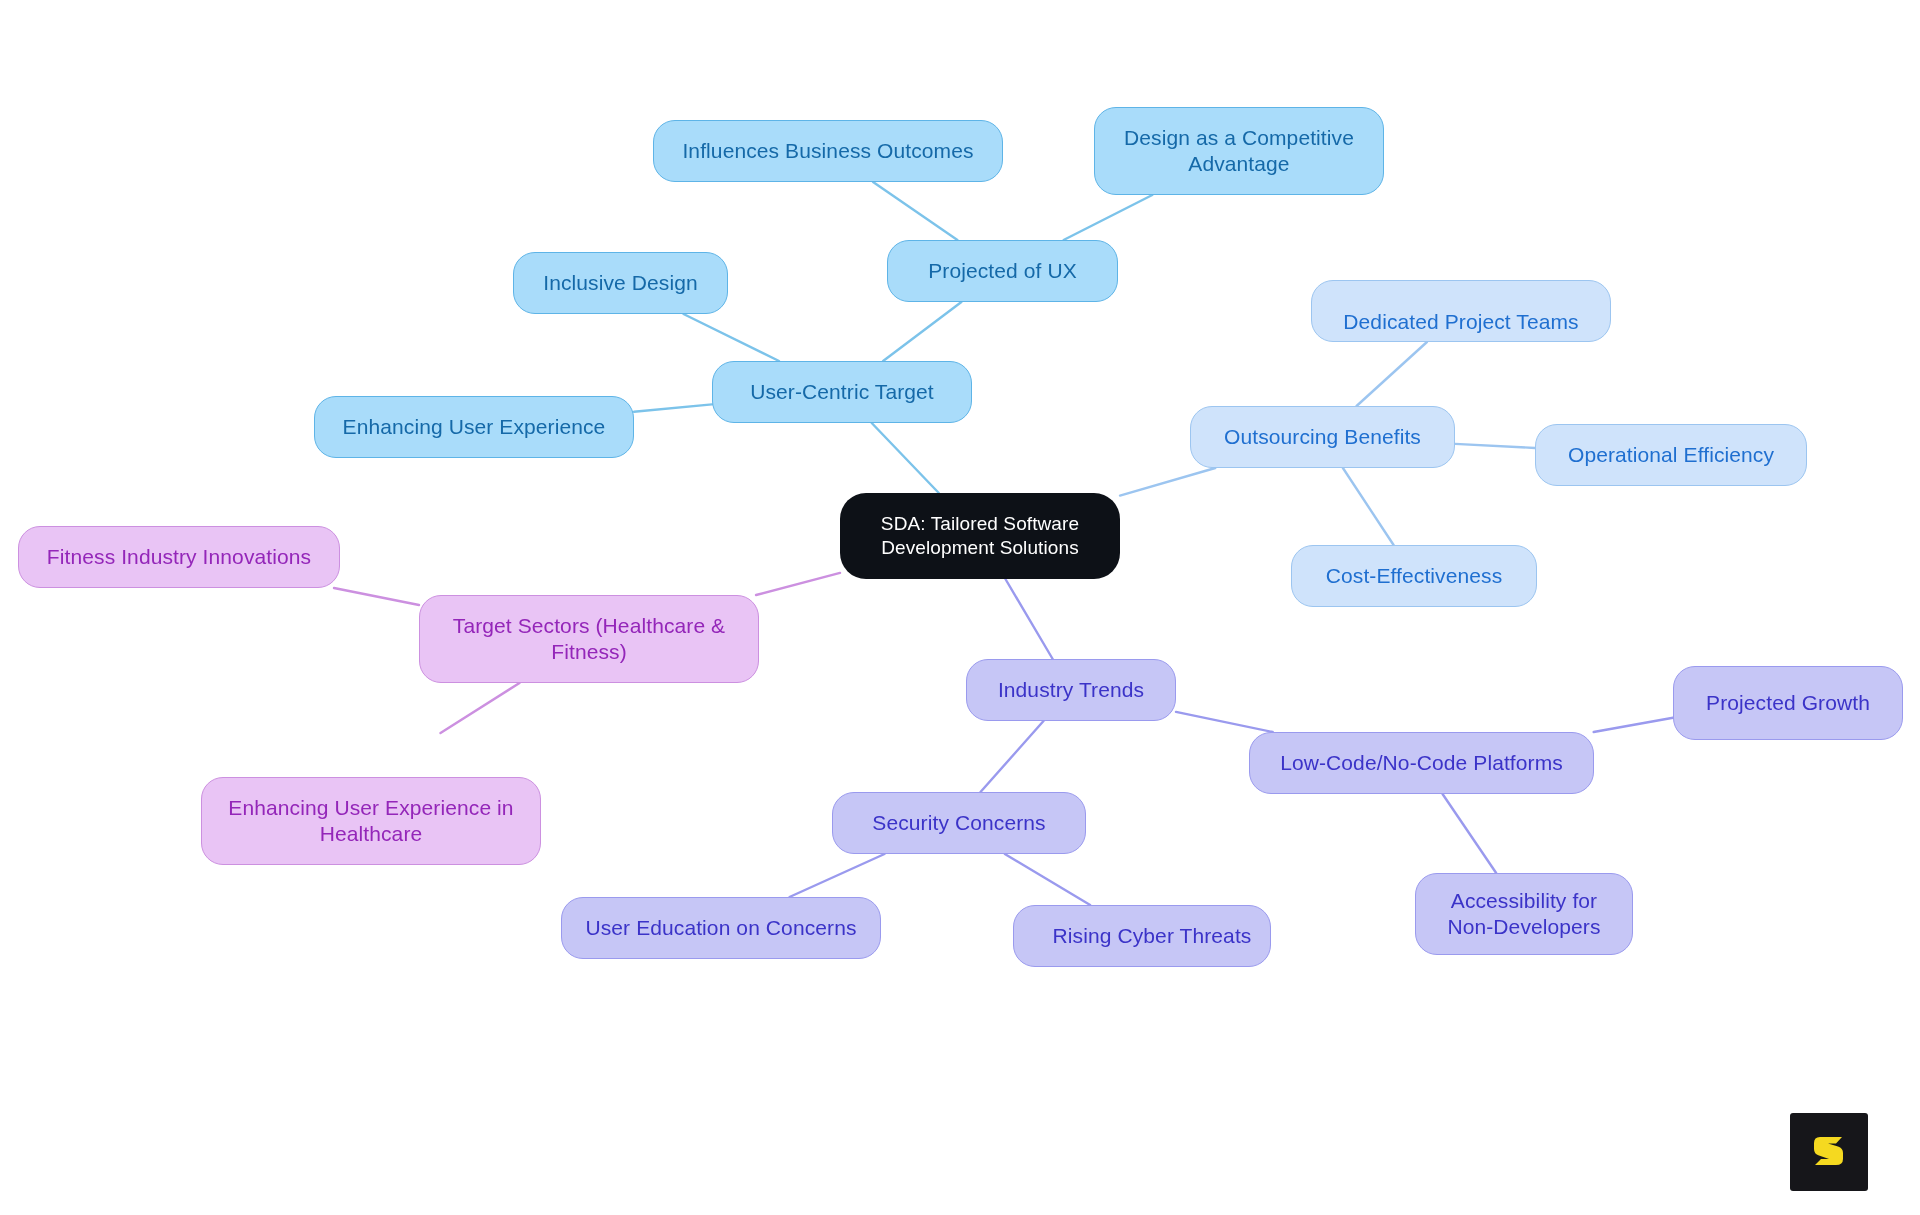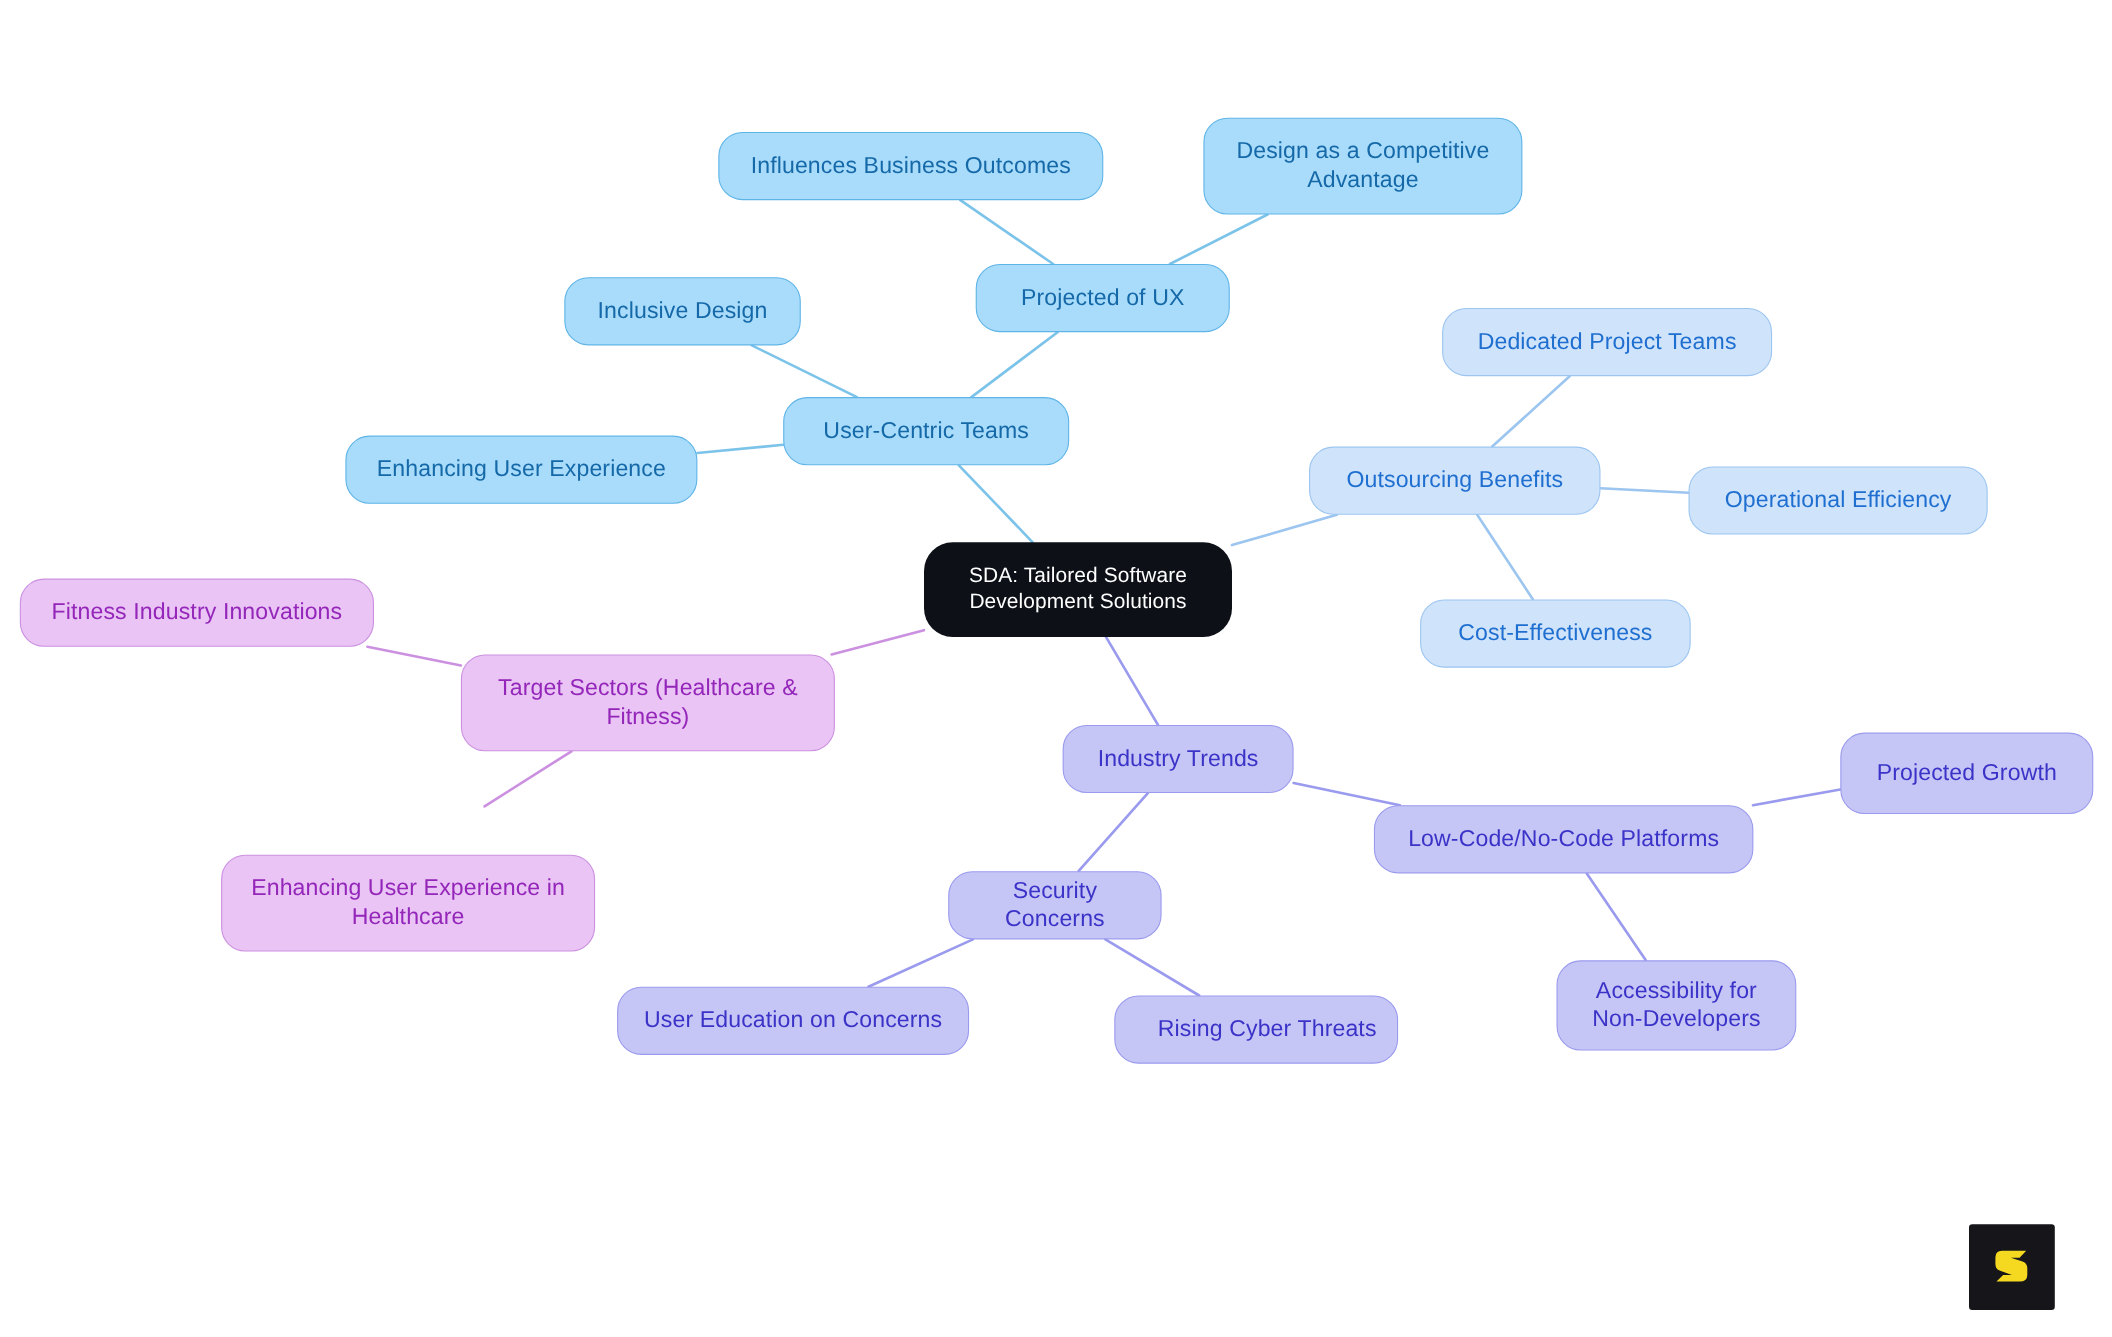--- a/index.html
+++ b/index.html
@@ -99,47 +99,47 @@
         <span class="label">Design as a Competitive
 Advantage</span>
       </div>
       <div class="node" style="left: 887px; top: 240px; width: 231px; height: 62px; font-size: 21px; background: rgb(169, 220, 250); border-color: rgb(94, 180, 231); color: rgb(21, 105, 168);">
         <span class="label">Projected of UX</span>
       </div>
       <div class="node" style="left: 513px; top: 252px; width: 215px; height: 62px; font-size: 21px; background: rgb(169, 220, 250); border-color: rgb(94, 180, 231); color: rgb(21, 105, 168);">
         <span class="label">Inclusive Design</span>
       </div>
       <div class="node" style="left: 712px; top: 361px; width: 260px; height: 62px; font-size: 21px; background: rgb(169, 220, 250); border-color: rgb(94, 180, 231); color: rgb(21, 105, 168);">
-        <span class="label">User-Centric Teams</span>
+        <span class="label">User-Centric Target</span>
       </div>
       <div class="node" style="left: 314px; top: 396px; width: 320px; height: 62px; font-size: 21px; background: rgb(169, 220, 250); border-color: rgb(94, 180, 231); color: rgb(21, 105, 168);">
         <span class="label">Enhancing User Experience</span>
       </div>
-      <div class="node" style="left: 1311px; top: 280px; width: 300px; height: 62px; font-size: 21px; background: rgb(207, 227, 251); border-color: rgb(156, 197, 240); color: rgb(31, 111, 208);">
+      <div class="node" style="left: 1311px; top: 280px; width: 300px; height: 62px; font-size: 21px; background: rgb(207, 227, 251); border-color: rgb(156, 197, 240); color: rgb(31, 111, 208); align-items: flex-end;">
         <span class="label">Dedicated Project Teams</span>
       </div>
       <div class="node" style="left: 1190px; top: 406px; width: 265px; height: 62px; font-size: 21px; background: rgb(207, 227, 251); border-color: rgb(156, 197, 240); color: rgb(31, 111, 208);">
         <span class="label">Outsourcing Benefits</span>
       </div>
       <div class="node" style="left: 1535px; top: 424px; width: 272px; height: 62px; font-size: 21px; background: rgb(207, 227, 251); border-color: rgb(156, 197, 240); color: rgb(31, 111, 208);">
         <span class="label">Operational Efficiency</span>
       </div>
       <div class="node" style="left: 1291px; top: 545px; width: 246px; height: 62px; font-size: 21px; background: rgb(207, 227, 251); border-color: rgb(156, 197, 240); color: rgb(31, 111, 208);">
         <span class="label">Cost-Effectiveness</span>
       </div>
       <div class="node" style="left: 966px; top: 659px; width: 210px; height: 62px; font-size: 21px; background: rgb(198, 198, 246); border-color: rgb(154, 154, 238); color: rgb(59, 51, 200);">
         <span class="label">Industry Trends</span>
       </div>
       <div class="node" style="left: 1673px; top: 666px; width: 230px; height: 74px; font-size: 21px; background: rgb(198, 198, 246); border-color: rgb(154, 154, 238); color: rgb(59, 51, 200);">
         <span class="label">Projected Growth</span>
       </div>
       <div class="node" style="left: 1249px; top: 732px; width: 345px; height: 62px; font-size: 21px; background: rgb(198, 198, 246); border-color: rgb(154, 154, 238); color: rgb(59, 51, 200);">
         <span class="label">Low-Code/No-Code Platforms</span>
       </div>
-      <div class="node" style="left: 832px; top: 792px; width: 194px; height: 62px; font-size: 21px; background: rgb(198, 198, 246); border-color: rgb(154, 154, 238); color: rgb(59, 51, 200); margin-left: 30px;">
+      <div class="node" style="left: 832px; top: 792px; width: 254px; height: 62px; font-size: 21px; background: rgb(198, 198, 246); border-color: rgb(154, 154, 238); color: rgb(59, 51, 200);">
         <span class="label">Security Concerns</span>
       </div>
       <div class="node" style="left: 1415px; top: 873px; width: 218px; height: 82px; font-size: 21px; background: rgb(198, 198, 246); border-color: rgb(154, 154, 238); color: rgb(59, 51, 200);">
         <span class="label">Accessibility for
 Non-Developers</span>
       </div>
       <div class="node" style="left: 561px; top: 897px; width: 320px; height: 62px; font-size: 21px; background: rgb(198, 198, 246); border-color: rgb(154, 154, 238); color: rgb(59, 51, 200);">
         <span class="label">User Education on Concerns</span>
       </div>
       <div class="node" style="left: 1013px; top: 905px; width: 258px; height: 62px; font-size: 21px; background: rgb(198, 198, 246); border-color: rgb(154, 154, 238); color: rgb(59, 51, 200); padding-left: 34px;">

